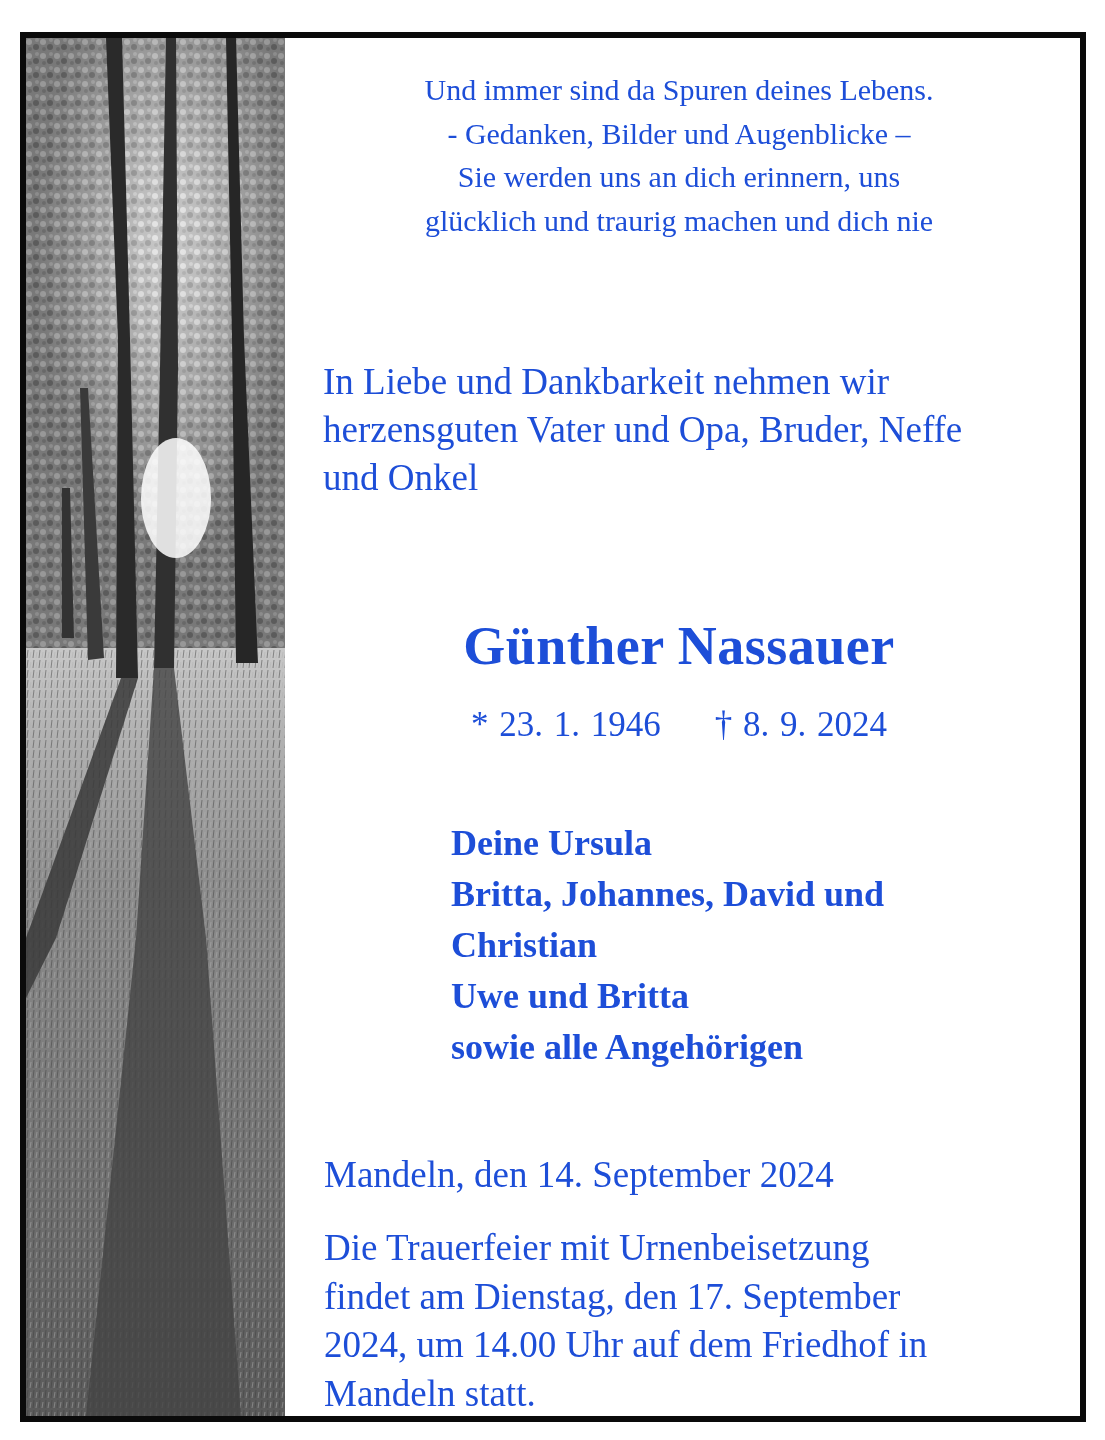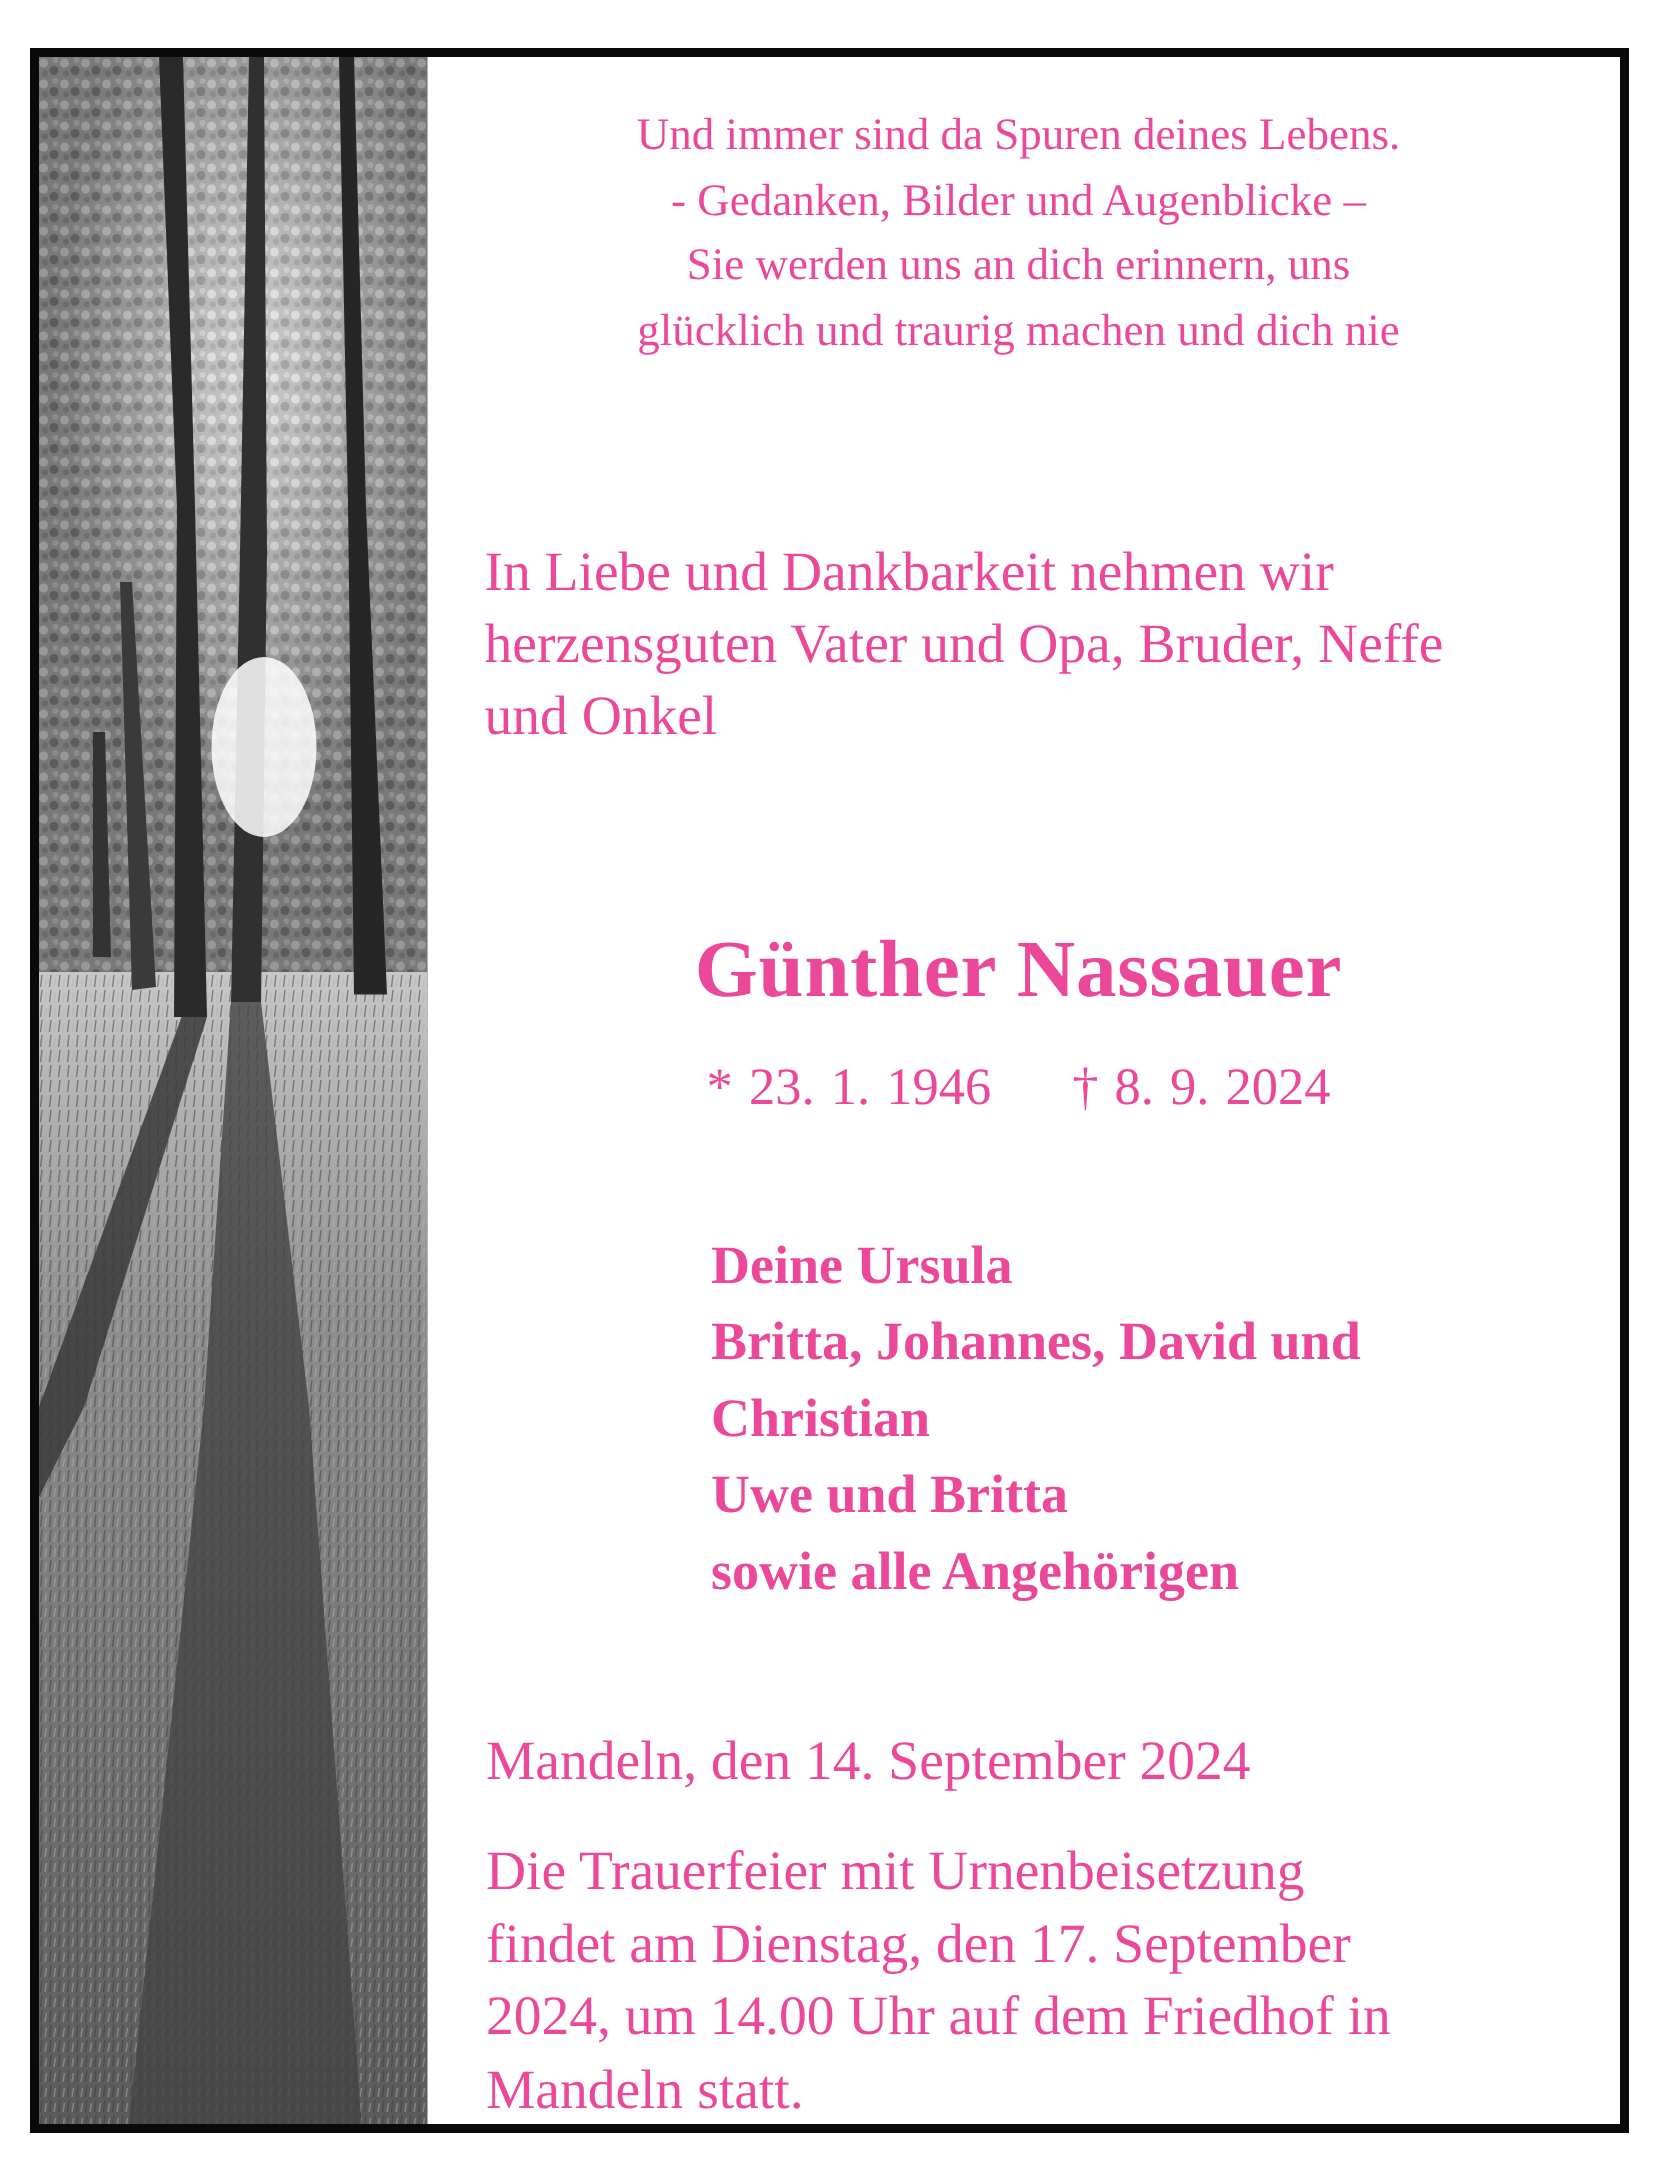--- a/index.html
+++ b/index.html
@@ -8,42 +8,42 @@
       position: absolute; left: 20px; top: 32px; width: 1054px; height: 1378px;
       border: 6px solid #0a0a0a; background: #ffffff;
     }
     .photo {
       position: absolute; left: 0; top: 0; width: 259px; height: 1378px;
       overflow: hidden; background: #7a7a7a;
     }
     .photo svg { display: block; }
     .text {
       position: absolute; left: 290px; top: 0; width: 764px; height: 1378px;
-      font-family: "Liberation Serif", "DejaVu Serif", serif; color: #ec4899;
+      font-family: "Liberation Serif", "DejaVu Serif", serif; color: #1d4ed8;
     }
     .motto {
       position: absolute; left: 0; top: 30px; width: 726px; text-align: center;
       font-size: 30px; line-height: 43.5px;
     }
     .intro {
       position: absolute; left: 7px; top: 320px; width: 740px;
       font-size: 37px; line-height: 48px;
     }
     .name {
       position: absolute; left: 0; top: 568px; width: 726px; text-align: center;
       font-size: 54px; font-weight: bold; letter-spacing: 0.5px; line-height: 80px;
     }
     .dates {
       position: absolute; left: 0; top: 662px; width: 726px; text-align: center;
       font-size: 35px; line-height: 50px; word-spacing: 2px;
     }
     .dates .gap { display: inline-block; width: 54px; }
     .family {
       position: absolute; left: 135px; top: 780px; width: 600px;
-      font-size: 36px; font-weight: bold; line-height: 51px; margin-left: 23px;
+      font-size: 36px; font-weight: bold; line-height: 51px;
     }
     .place-date {
       position: absolute; left: 8px; top: 1112px; width: 740px;
       font-size: 37px; line-height: 50px;
     }
     .ceremony {
       position: absolute; left: 8px; top: 1186px; width: 740px;
       font-size: 37px; line-height: 48.5px;
     }
     .line { display: block; white-space: nowrap; }

